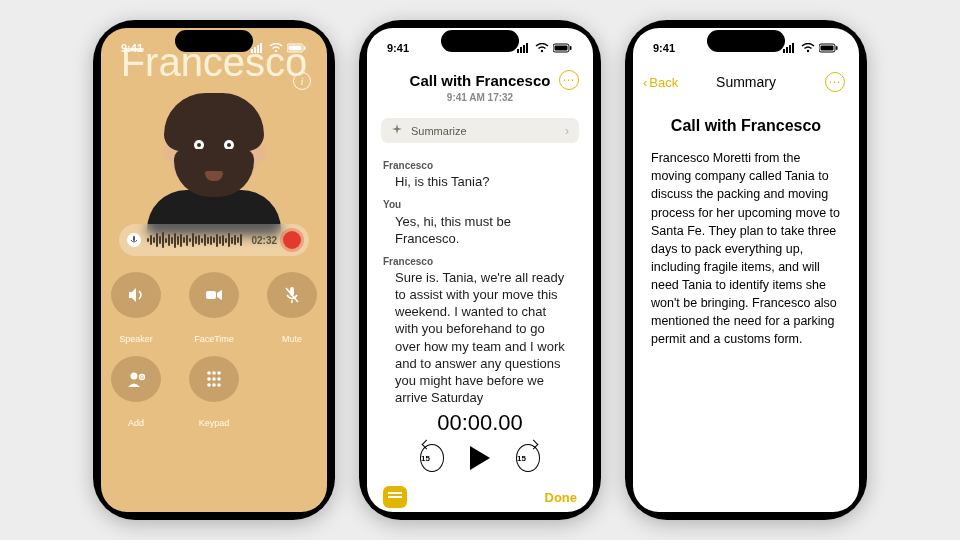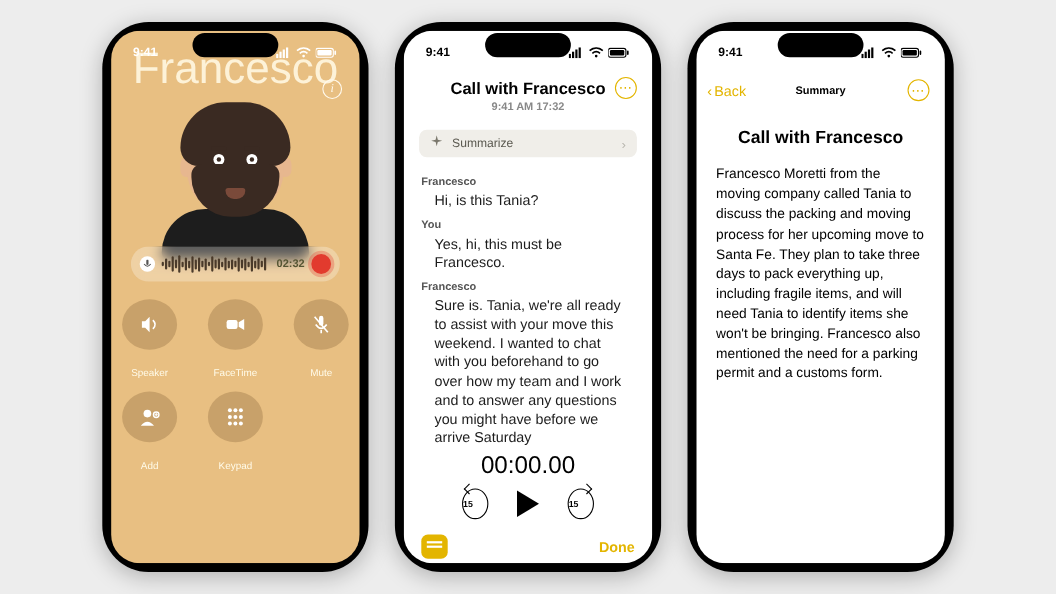--- a/index.html
+++ b/index.html
@@ -487,21 +487,21 @@
               </svg>
             </span>
         </span>
       </div>
 
       <div class="nav">
         <span class="back">
           <span>‹</span>
           <span>Back</span>
         </span>
-        <span class="title" style="font-weight:700;font-size:10px">Summary</span>
+        <span class="title" style="font-weight:400;font-size:14px">Summary</span>
         <span class="right-action">⋯</span>
       </div>
 
       <div class="summary-body">
         <h2>Call with Francesco</h2>
         <div>Francesco Moretti from the moving company called Tania to discuss the packing and moving process for her upcoming move to Santa Fe. They plan to take three days to pack everything up, including fragile items, and will need Tania to identify items she won't be bringing. Francesco also mentioned the need for a parking permit and a customs form.</div>
       </div>
     </div>
   </div>
 </div>

